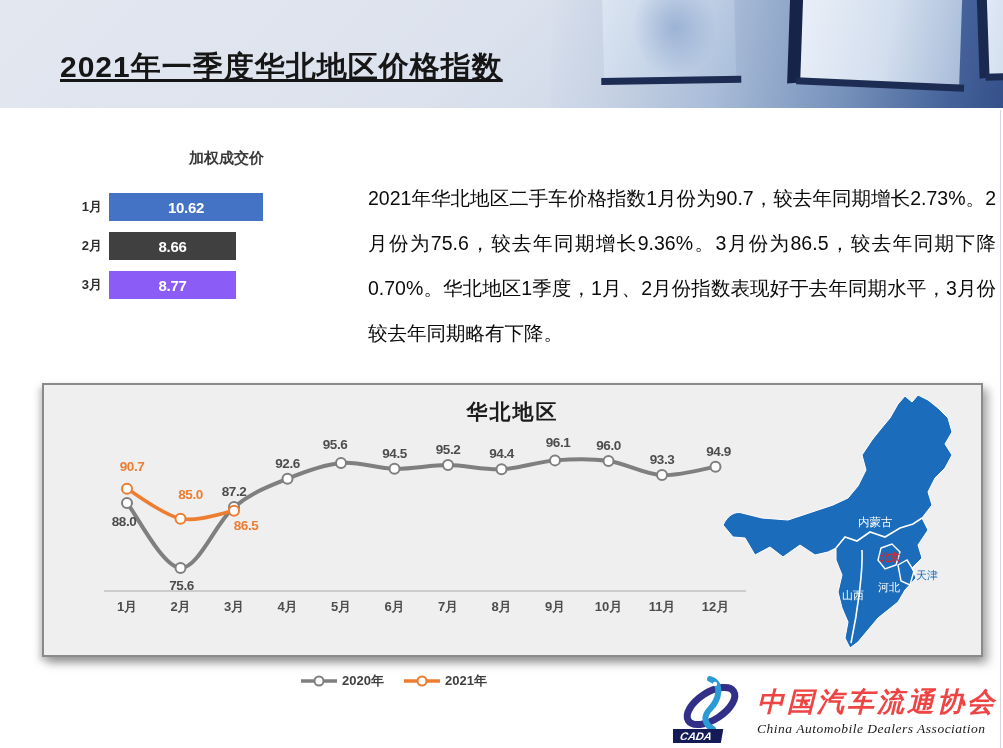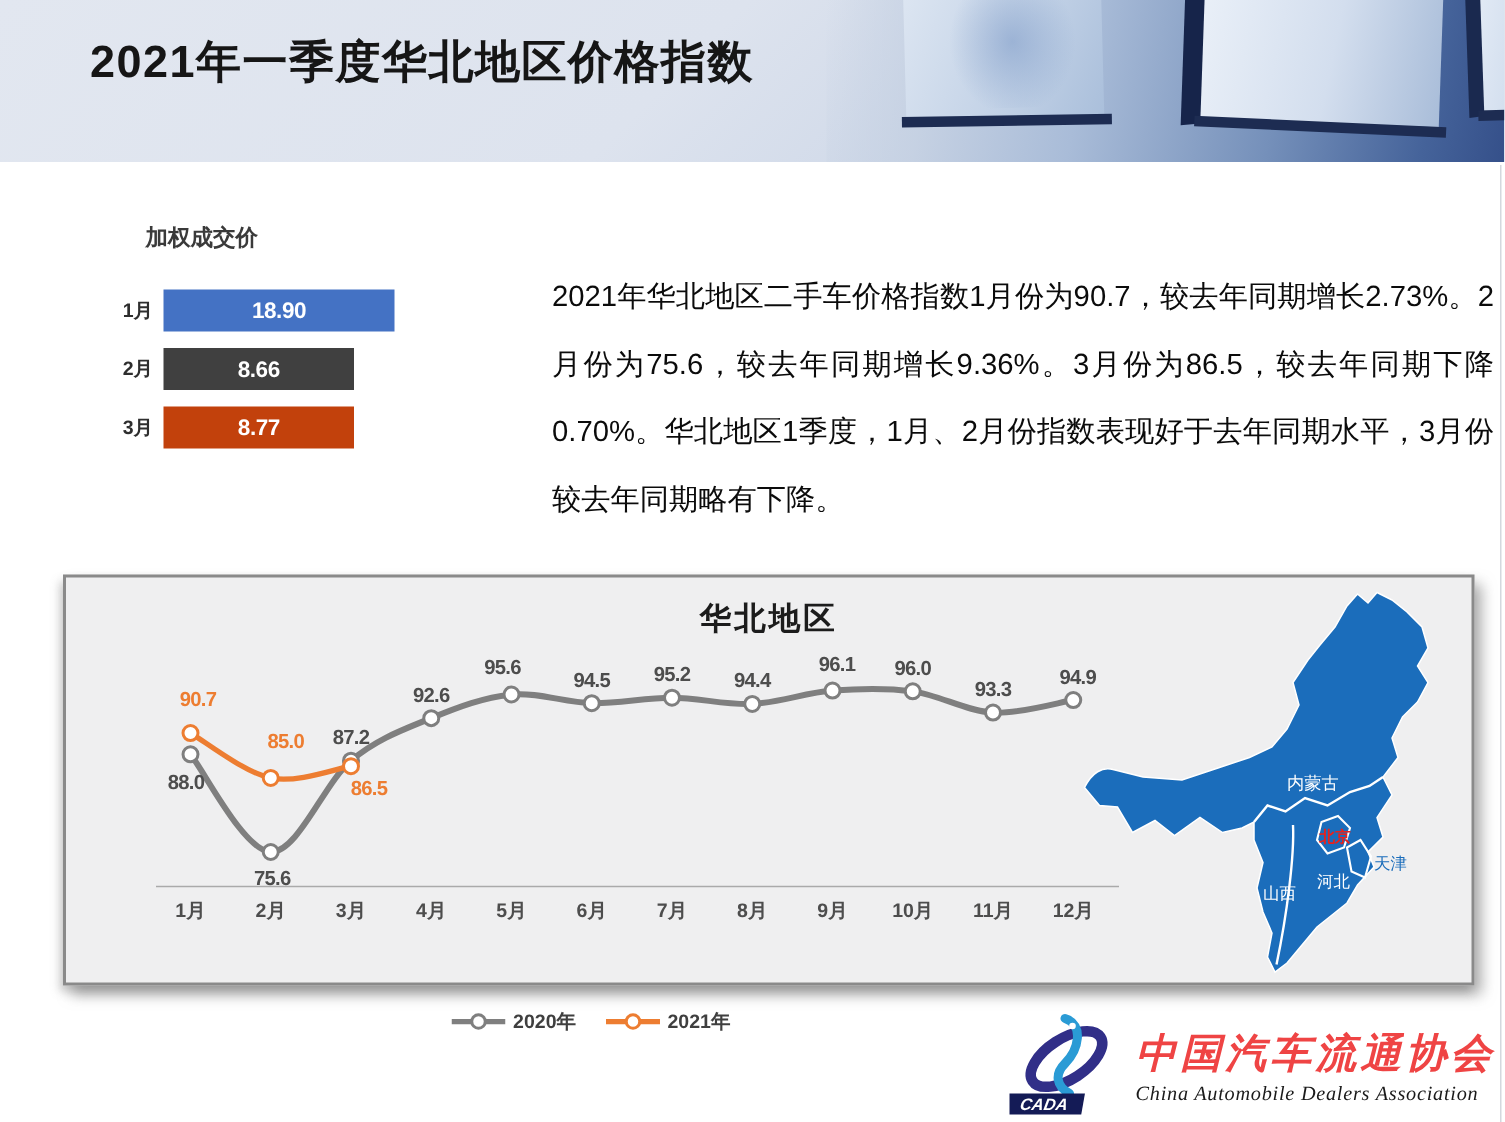--- a/index.html
+++ b/index.html
@@ -2,43 +2,43 @@
 <html><head>
 <meta charset="utf-8">
 <style>
   html,body{margin:0;padding:0;background:#ffffff;}
   .page{position:relative;width:1003px;height:748px;background:#ffffff;overflow:hidden;
         font-family:"Liberation Sans",sans-serif;}
 
   
   .header{position:absolute;left:0;top:0;width:1003px;height:108px;
           background:linear-gradient(135deg,#e2e7f0 0%,#dde3ee 45%,#c9d4e6 75%,#b9c8de 100%);}
-  .header-title{position:absolute;left:60px;top:21px;font-size:30px;font-weight:900;
-                color:#161616;letter-spacing:1px;}
+  .header-title{position:absolute;left:60px;top:47px;font-size:30px;font-weight:900;
+                color:#161616;letter-spacing:1px;text-decoration:underline;}
   .photo{position:absolute;right:0;top:0;width:452px;height:108px;overflow:hidden;
          background:linear-gradient(100deg,rgba(224,230,240,0) 0%,rgba(196,208,226,0.85) 16%,
                      #a9bcd8 38%,#7590ba 66%,#45639a 88%,#35508a 100%);}
   .cube{position:absolute;}
   .cubeA{left:52px;top:-14px;width:132px;height:92px;transform:rotate(-1.5deg);
          background:linear-gradient(115deg,#dde6f2 0%,#c4d3e7 55%,#aabfdb 100%);}
   .cubeA .blotch{position:absolute;inset:6px;background:
          radial-gradient(60px 70px at 55% 45%,rgba(122,152,198,.55),rgba(122,152,198,0) 70%);}
   .cube .edge{position:absolute;left:-3px;right:-5px;bottom:-6px;height:7px;background:#1d2c52;
               transform:rotate(.6deg);}
   .cubeB{left:250px;top:-20px;width:160px;height:102px;transform:rotate(2deg);
          background:linear-gradient(100deg,#eaf0f8 0%,#d3deee 55%,#a9bdd9 100%);}
   .cubeB .side{position:absolute;left:-12px;top:-2px;width:13px;height:106%;background:#16244a;
                transform:skewY(-7deg);}
   .cubeC{left:436px;top:-10px;width:52px;height:84px;transform:rotate(-2deg);
          background:linear-gradient(100deg,#e2eaf5,#c2d2e7);}
   .cubeC .side{position:absolute;left:-9px;top:0;width:10px;height:103%;background:#1a294f;
                transform:skewY(-6deg);}
 
   
-  .bar-title{position:absolute;left:97px;top:149px;width:156px;text-align:left;
+  .bar-title{position:absolute;left:108px;top:149px;width:156px;text-align:right;
              font-size:15px;font-weight:700;color:#3a3a3a;}
   .bar-chart{position:absolute;left:64px;top:193px;}
   .bar-row{display:flex;align-items:center;height:28px;margin-bottom:11px;}
   .bar-cat{width:38px;text-align:right;padding-right:7px;font-size:13px;font-weight:700;color:#2e2e2e;}
   .bar{height:28px;display:flex;align-items:center;justify-content:center;
        color:#fff;font-size:15px;font-weight:700;letter-spacing:-.3px;}
 
   
   .summary{position:absolute;left:368px;top:176px;width:628px;font-size:19.5px;line-height:45px;
            text-align:justify;color:#0b0b0b;}
@@ -85,32 +85,32 @@
       </div>
     </div>
     <div class="header-title">2021年一季度华北地区价格指数</div>
   </div>
 
   <div class="bar-title">加权成交价</div>
   <div class="bar-chart" id="bar-chart">
       <div class="bar-row">
         <div class="bar-cat">1月</div>
         <div class="bar" style="width: 153.99px; background: rgb(68, 114, 196);">
-          <span style="color: rgb(255, 255, 255);">18.90</span>
+          <span style="color: rgb(255, 255, 255);">10.62</span>
         </div>
       </div>
       <div class="bar-row">
         <div class="bar-cat">2月</div>
         <div class="bar" style="width: 127px; background: #404040;">
           <span style="color: rgb(255, 255, 255);">8.66</span>
         </div>
       </div>
       <div class="bar-row">
         <div class="bar-cat">3月</div>
-        <div class="bar" style="width: 127.165px; background: #c2410c;">
+        <div class="bar" style="width: 127.165px; background: #8b5cf6;">
           <span style="color: rgb(255, 255, 255);">8.77</span>
         </div>
       </div>
     </div>
 
   <div class="summary">2021年华北地区二手车价格指数1月份为90.7，较去年同期增长2.73%。2月份为75.6，较去年同期增长9.36%。3月份为86.5，较去年同期下降0.70%。华北地区1季度，1月、2月份指数表现好于去年同期水平，3月份较去年同期略有下降。</div>
 
   <div class="panel">
     <div class="panel-title">华北地区</div>
     <svg class="line-svg" id="line-svg" width="937" height="270" viewBox="0 0 937 270">

